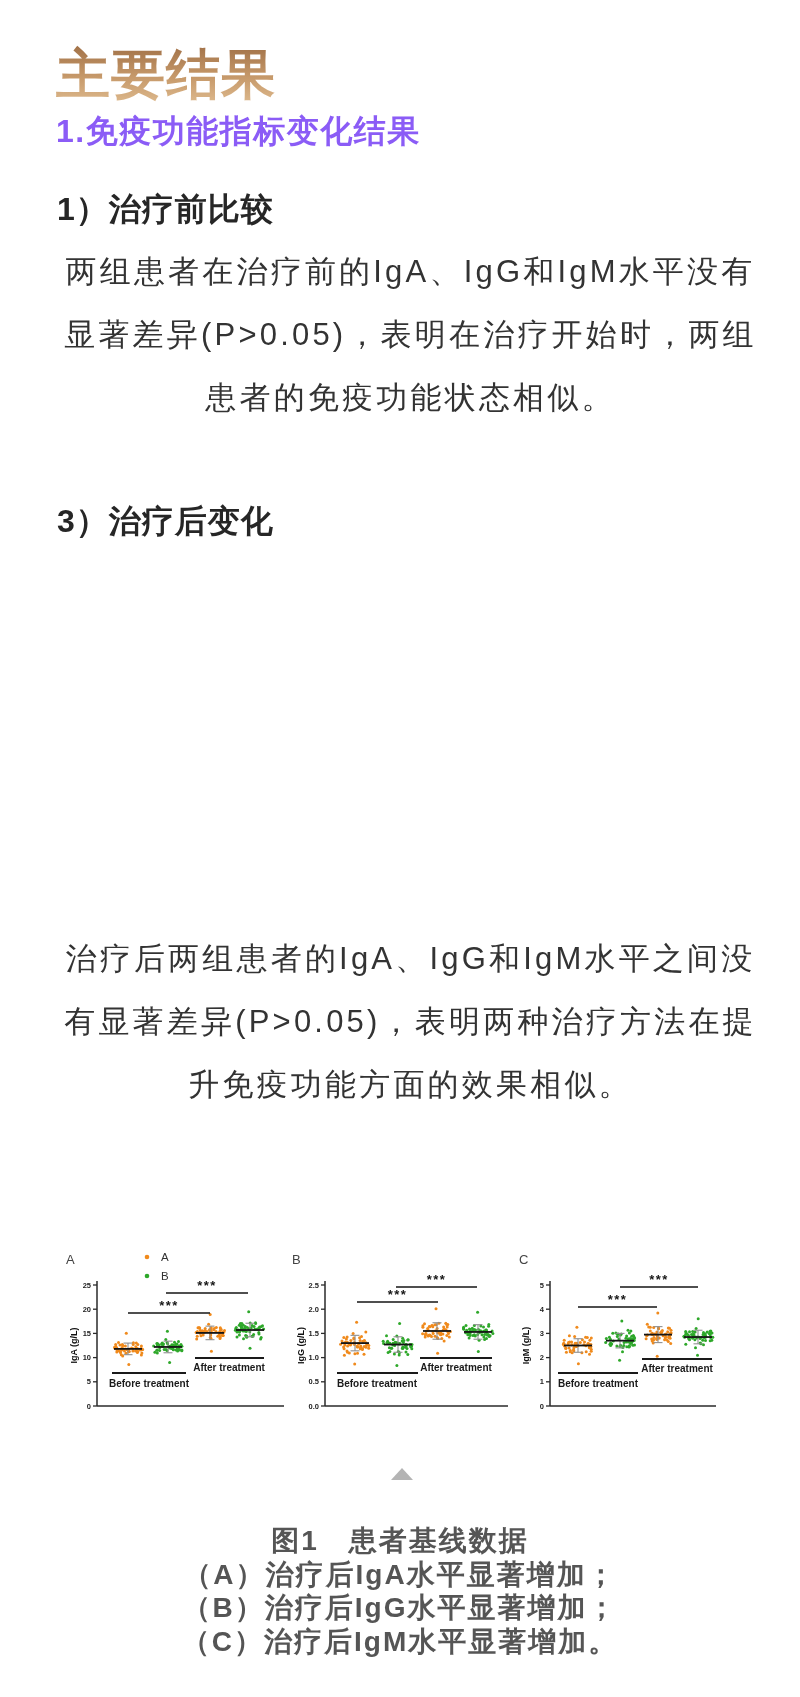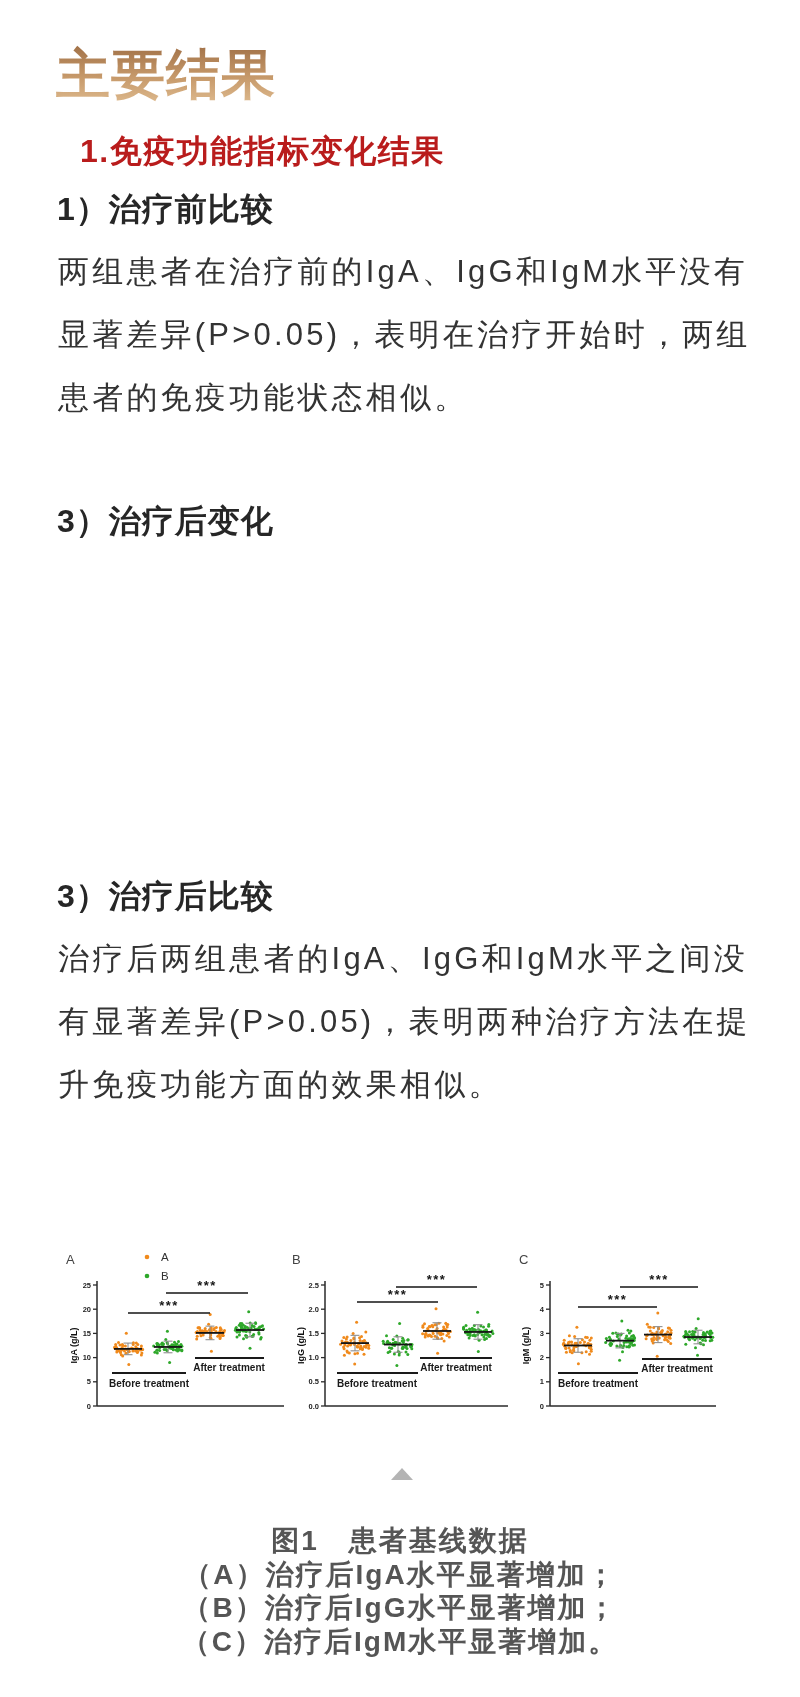--- a/index.html
+++ b/index.html
@@ -3,26 +3,26 @@
 <meta charset="utf-8">
 <style>
   html,body{margin:0;padding:0;background:#fff;}
   .page{position:relative;width:800px;height:1697px;background:#ffffff;overflow:hidden;
         font-family:"Liberation Sans","DejaVu Sans",sans-serif;}
   .title{position:absolute;left:56px;top:42px;margin:0;
          font-family:"DejaVu Serif","Liberation Serif",serif;
          font-size:54px;font-weight:700;letter-spacing:1px;line-height:1.2;color:#b1834e;
          background:linear-gradient(180deg,#a4744a 8%,#c79a6b 55%,#ddb98d 95%);
          -webkit-background-clip:text;background-clip:text;-webkit-text-fill-color:transparent;}
-  .h1{position:absolute;left:56px;top:132px;font-size:32px;font-weight:bold;
-      letter-spacing:1.5px;color:#b91c1c;line-height:1.2;margin-left:24px;}
+  .h1{position:absolute;left:56px;top:112px;font-size:32px;font-weight:bold;
+      letter-spacing:1.5px;color:#8b5cf6;line-height:1.2;}
   .sub{position:absolute;left:57px;font-size:32px;font-weight:bold;color:#262626;
        letter-spacing:1px;line-height:1.25;margin:0;}
   .para{position:absolute;left:58px;width:705px;font-size:31px;line-height:63px;
-        letter-spacing:3.2px;color:#333333;margin:0;white-space:pre-line;}
+        letter-spacing:3.2px;color:#333333;margin:0;white-space:pre-line;text-align:center;}
   .caption{position:absolute;left:0;top:1524px;width:800px;text-align:center;
            font-size:28px;line-height:33.5px;letter-spacing:2px;font-weight:600;
            color:#555555;white-space:pre-line;}
   .triangle{position:absolute;left:391px;top:1468px;width:0;height:0;
             border-left:11px solid transparent;border-right:11px solid transparent;
             border-bottom:12px solid #b4b4b4;cursor:pointer;}
   #chart-svg{position:absolute;left:50px;top:1245px;width:680px;height:175px;}
   #chart-svg text{font-family:"Liberation Sans","DejaVu Sans",sans-serif;}
 </style>
 </head>
@@ -34,21 +34,20 @@
 
   <div class="h1">1.免疫功能指标变化结果</div>
 
   <h2 class="sub" style="top:189px">1）治疗前比较</h2>
   <p class="para" style="top:240px">两组患者在治疗前的IgA、IgG和IgM水平没有
 显著差异(P&gt;0.05)，表明在治疗开始时，两组
 患者的免疫功能状态相似。</p>
 
   <h2 class="sub" style="top:501px">3）治疗后变化</h2>
 
-  <h2 class="sub" style="top:876px">3）治疗后比较</h2>
   <p class="para" style="top:927px">治疗后两组患者的IgA、IgG和IgM水平之间没
 有显著差异(P&gt;0.05)，表明两种治疗方法在提
 升免疫功能方面的效果相似。</p>
 
 
   <div>
     <svg id="chart-svg" viewBox="50 1245 680 175">
         <g>
           <line x1="97" y1="1281" x2="97" y2="1406" stroke="#2a2a2a" stroke-width="1.5"></line>
           <line x1="97" y1="1406" x2="284" y2="1406" stroke="#2a2a2a" stroke-width="1.5"></line>

